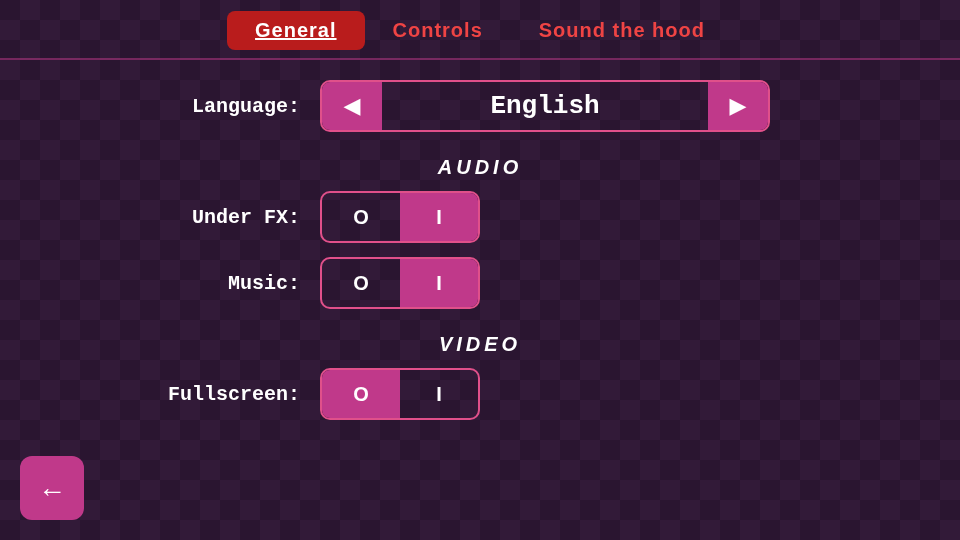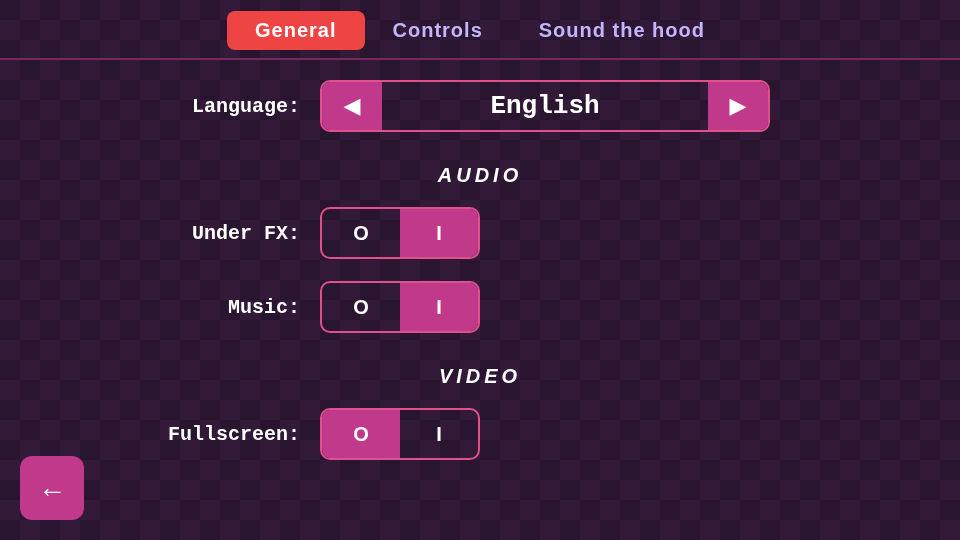--- a/index.html
+++ b/index.html
@@ -29,30 +29,31 @@
       justify-content: center;
       gap: 0;
       padding: 0 20px;
     }
 
     .nav-tab {
       padding: 8px 28px;
       font-size: 20px;
       font-weight: bold;
       cursor: pointer;
-      color: #c4b5fd;
+      color: #ef4444;
       border: none;
       background: transparent;
       letter-spacing: 1px;
     }
 
     .nav-tab.active {
-      background: #ef4444;
+      background: #b91c1c;
       border-radius: 8px;
       color: white;
+      text-decoration: underline;
     }
 
     
     .nav-line {
       position: absolute;
       top: 58px;
       left: 0;
       right: 0;
       height: 2px;
       background: #c0398a;
@@ -63,21 +64,21 @@
     .content {
       position: absolute;
       top: 70px;
       left: 0;
       right: 0;
       bottom: 0;
       display: flex;
       flex-direction: column;
       align-items: center;
       padding: 10px 0;
-      gap: 8px;
+      gap: 0;
     }
 
     
     .setting-row {
       display: flex;
       align-items: center;
       width: 760px;
       margin-bottom: 14px;
     }
 

